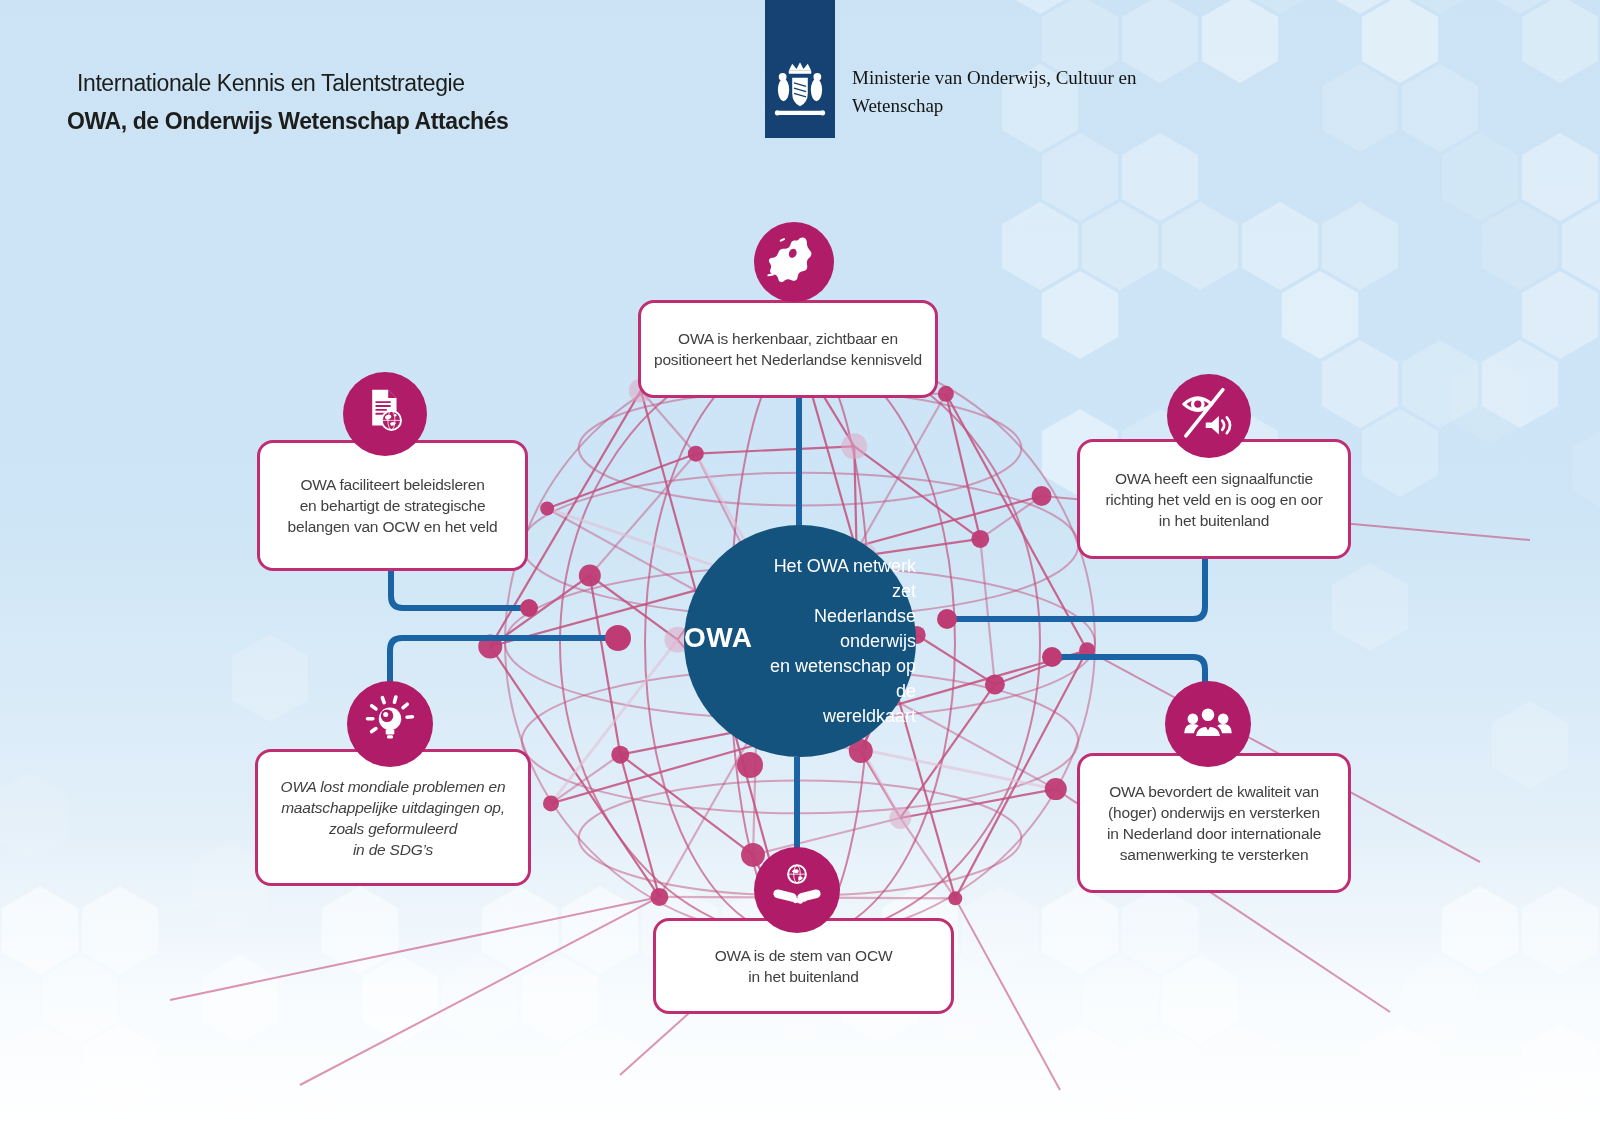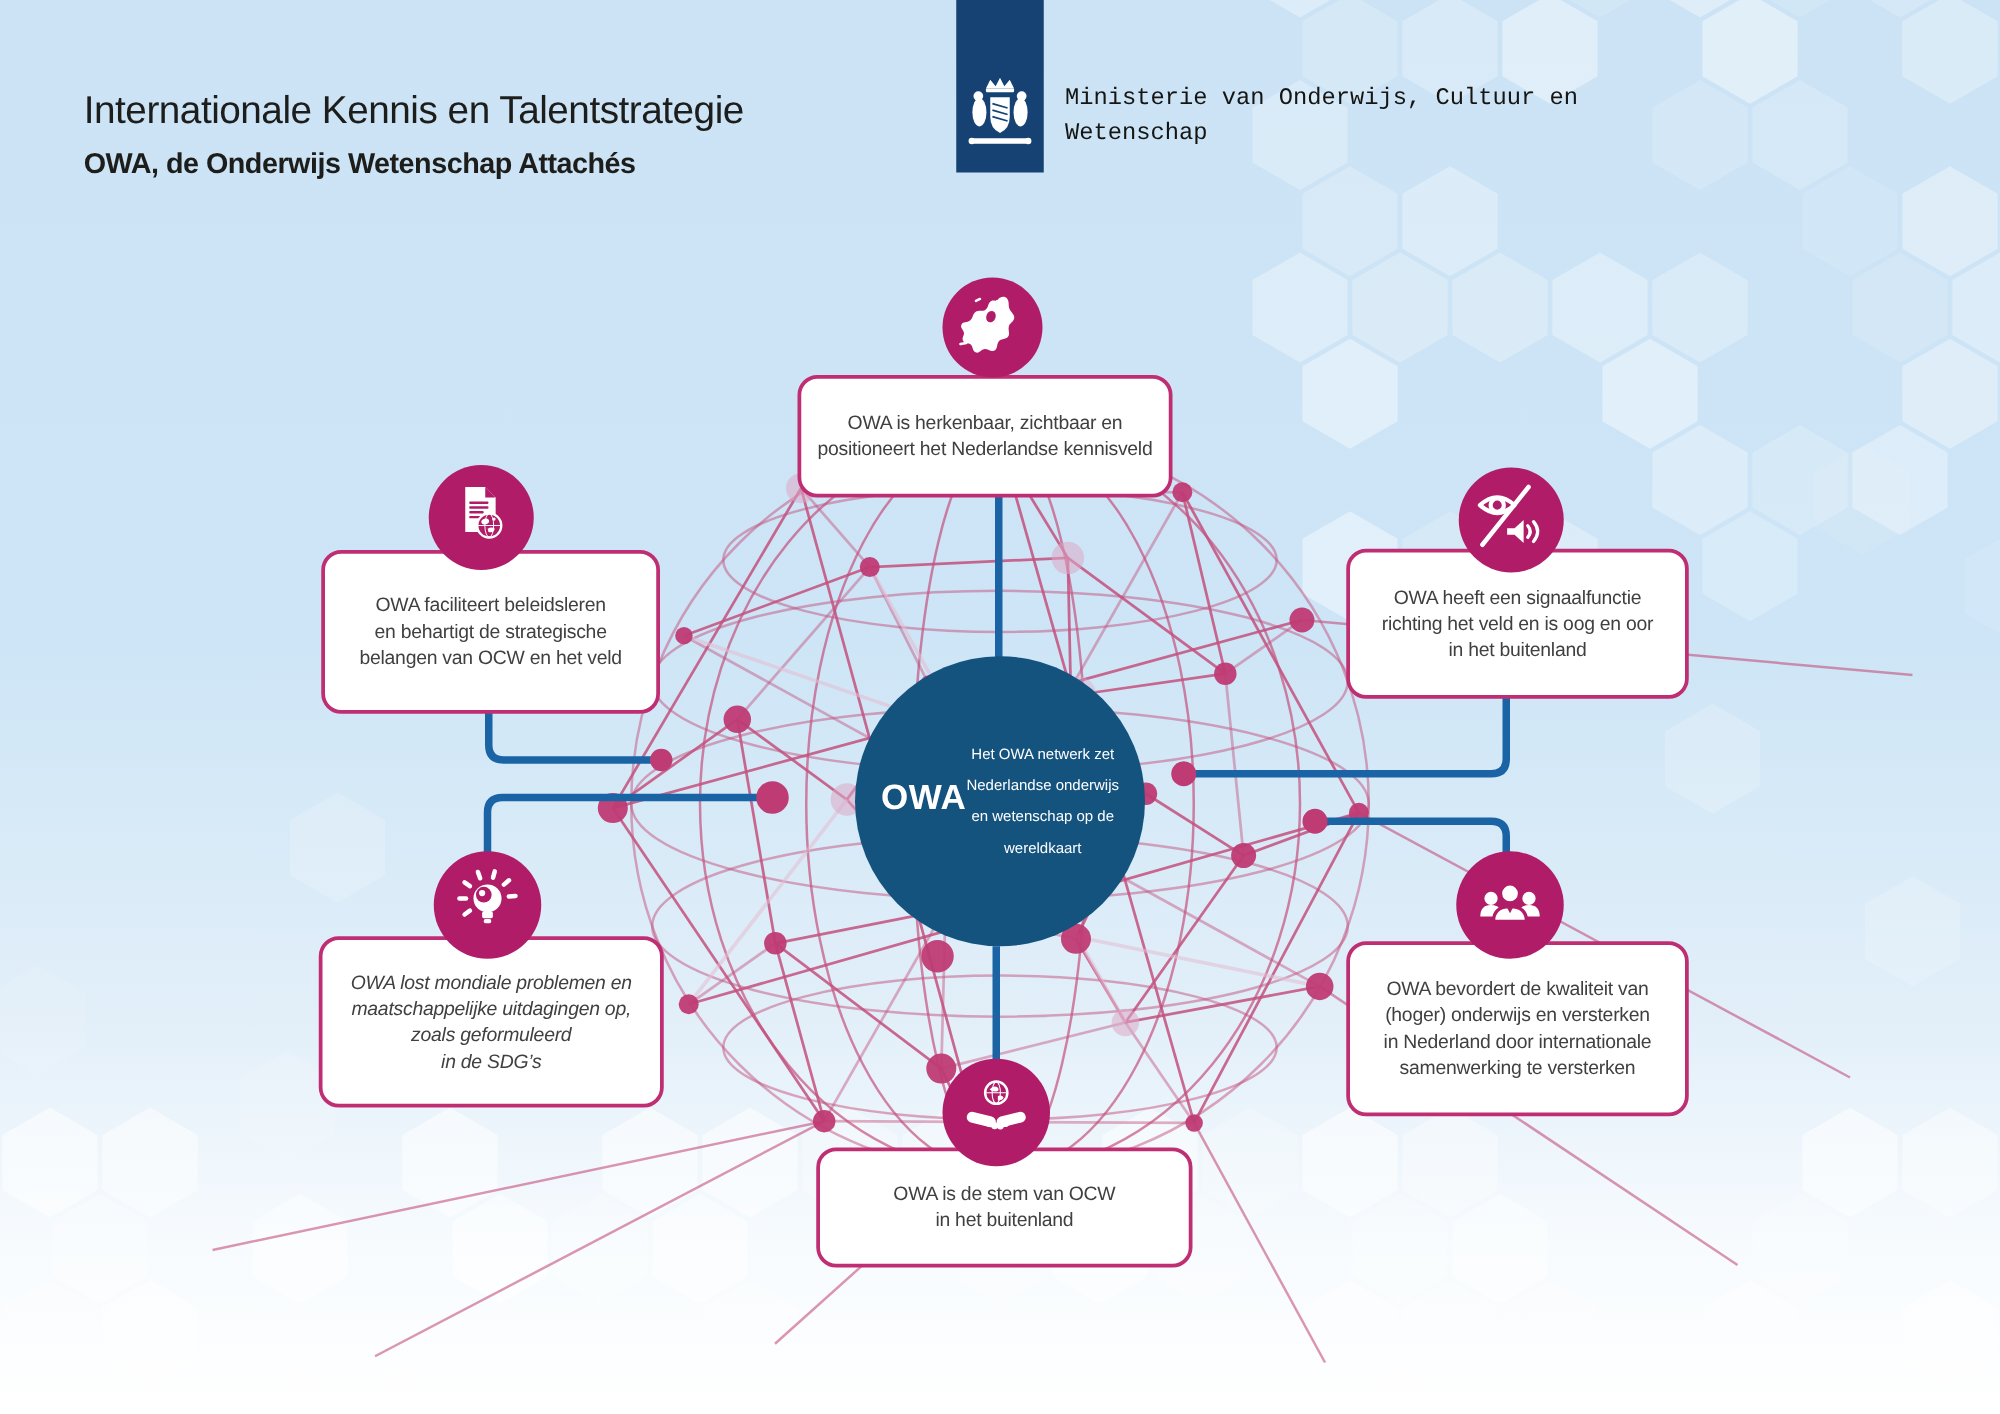--- a/index.html
+++ b/index.html
@@ -1,33 +1,33 @@
 <!DOCTYPE html>
 <html><head>
 <meta charset="utf-8">
 <style>
   html,body{margin:0;padding:0;}
   body{width:1600px;height:1131px;font-family:"Liberation Sans",sans-serif;}
   .page{position:relative;width:1600px;height:1131px;overflow:hidden;
         background:linear-gradient(180deg,#cbe3f5 0%,#cde5f6 45%,#e2eff9 72%,#f7fbfe 88%,#ffffff 100%);}
   #scene{position:absolute;left:0;top:0;z-index:0;}
   .hdr-title{position:absolute;left:67px;top:70px;z-index:5;color:#1d1d1b;}
-  .hdr-title .l1{display:block;font-size:31px;letter-spacing:-0.4px;}
+  .hdr-title .l1{display:block;font-size:23px;letter-spacing:-0.4px;margin-left:10px;}
   .hdr-title .l2{display:block;font-size:23px;font-weight:bold;letter-spacing:-0.4px;margin-top:11px;}
   .logo-banner{position:absolute;left:765px;top:0;width:70px;height:138px;z-index:5;}
   .logo-banner .bar{position:absolute;inset:0;}
   .logo-banner svg{position:absolute;left:9px;top:56px;}
-  .ministry{position:absolute;left:852px;top:64px;z-index:5;font-family:Liberation Mono, monospace;
+  .ministry{position:absolute;left:852px;top:64px;z-index:5;font-family:Liberation Serif, serif;
             font-size:19px;line-height:28px;color:#151513;}
   .ministry span{display:block;}
   .center-circle{position:absolute;left:684px;top:525px;width:232px;height:232px;border-radius:50%;
       z-index:2;display:flex;flex-direction:row;align-items:center;justify-content:center;
       color:#fff;text-align:center;}
   .center-circle .cc-title{font-size:28px;font-weight:bold;letter-spacing:0.5px;margin-bottom:7px;}
-  .center-circle .cc-line{display:block;font-size:12px;line-height:25px;}
+  .center-circle .cc-line{display:block;font-size:18px;line-height:25px;text-align:right;}
   .box{position:absolute;background:#fff;border-radius:16px;z-index:3;
        display:flex;align-items:center;justify-content:center;text-align:center;}
   .box .bt{width:100%;font-size:15.5px;line-height:21px;letter-spacing:-0.2px;color:#404040;}
   .box .bt span{display:block;white-space:nowrap;}
   .icon-circle{position:absolute;border-radius:50%;z-index:4;display:flex;align-items:center;justify-content:center;}
   .icon-circle svg{display:block;}
 </style>
 </head>
 <body>
 

